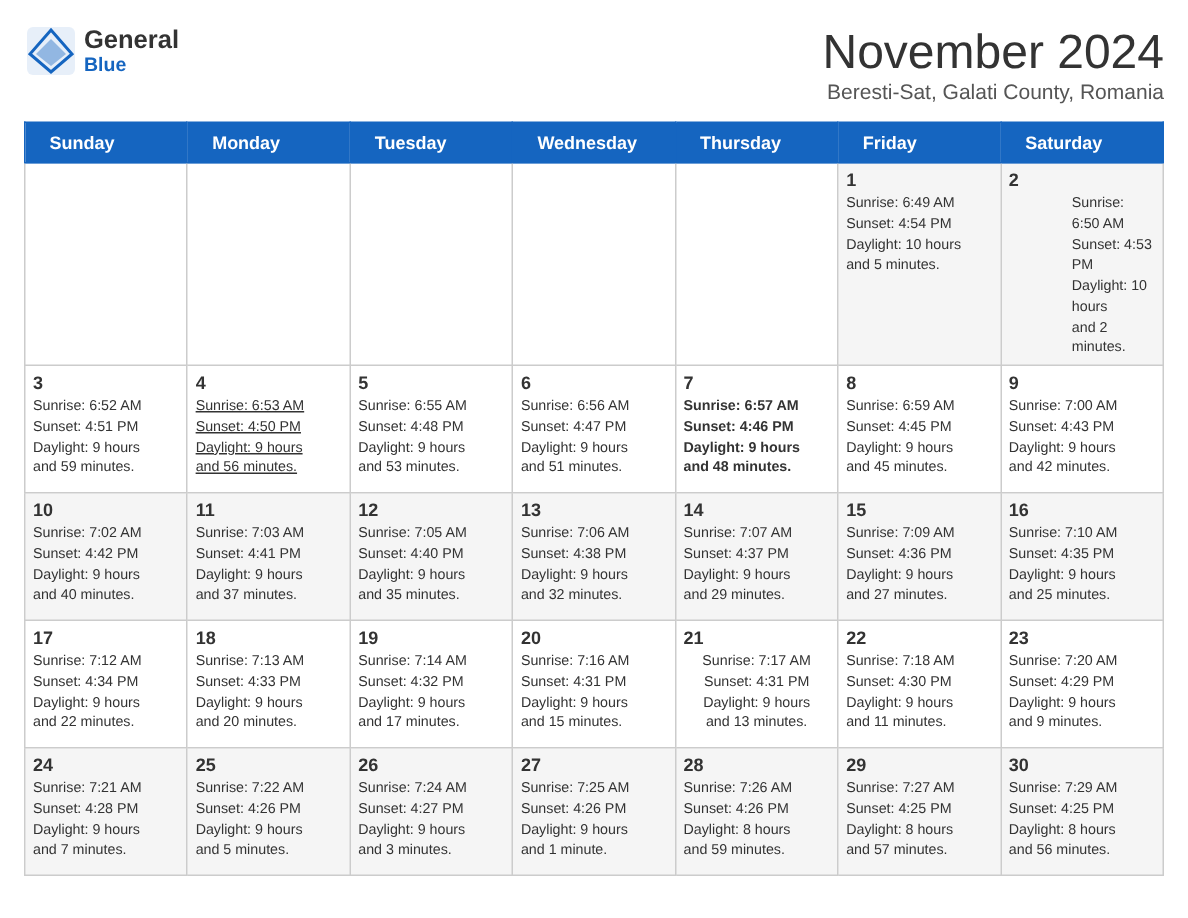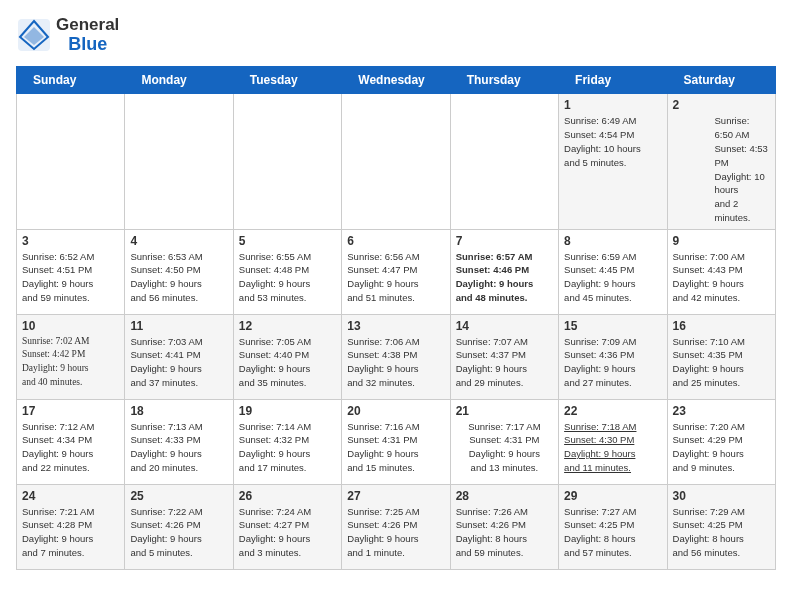--- a/index.html
+++ b/index.html
@@ -86,22 +86,26 @@
 
 <div class="header-area">
   <div class="logo-wrapper">
     <svg width="36" height="36" viewBox="0 0 36 36">
       <rect x="2" y="2" width="32" height="32" rx="4" fill="#1565c0" opacity="0.1"></rect>
       <polygon points="18,4 32,20 18,32 4,20" fill="none" stroke="#1565c0" stroke-width="2"></polygon>
       <polygon points="18,10 28,20 18,28 8,20" fill="#1565c0" opacity="0.4"></polygon>
     </svg>
     <div class="logo-text-wrapper">
       <span style="font-size:17px;font-weight:bold;color:#333;line-height:1.1;">General</span>
-      <span style="font-size:18px;font-weight:bold;color:#1565c0;line-height:1.1;text-align:center;">Blue</span>
+      <span style="font-size:13px;font-weight:bold;color:#1565c0;line-height:1.1;">Blue</span>
     </div>
+  </div>
+  <div class="title-area">
+    <div class="month-title">November 2024</div>
+    <div class="location-subtitle">Beresti-Sat, Galati County, Romania</div>
   </div>
 </div>
 
 <table class="calendar-table">
   <thead>
     <tr id="header-row">
         <th>Sunday</th>
         <th>Monday</th>
         <th>Tuesday</th>
         <th>Wednesday</th>
@@ -135,21 +139,21 @@
       <tr>
         <td>
           <span class="day-number">3</span>
           <div class="day-info" style="white-space: pre-line;">Sunrise: 6:52 AM
 Sunset: 4:51 PM
 Daylight: 9 hours
 and 59 minutes.</div>
         </td>
         <td>
           <span class="day-number">4</span>
-          <div class="day-info" style="white-space: pre-line;">Sunrise: 6:53 AM
+          <div class="day-info" style="white-space: pre-line; text-decoration: underline;">Sunrise: 6:53 AM
 Sunset: 4:50 PM
 Daylight: 9 hours
 and 56 minutes.</div>
         </td>
         <td>
           <span class="day-number">5</span>
           <div class="day-info" style="white-space: pre-line;">Sunrise: 6:55 AM
 Sunset: 4:48 PM
 Daylight: 9 hours
 and 53 minutes.</div>
@@ -179,21 +183,21 @@
           <span class="day-number">9</span>
           <div class="day-info" style="white-space: pre-line;">Sunrise: 7:00 AM
 Sunset: 4:43 PM
 Daylight: 9 hours
 and 42 minutes.</div>
         </td>
       </tr>
       <tr>
         <td>
           <span class="day-number">10</span>
-          <div class="day-info" style="white-space: pre-line; font-family: Liberation Serif, serif;">Sunrise: 7:02 AM
+          <div class="day-info" style="white-space: pre-line;">Sunrise: 7:02 AM
 Sunset: 4:42 PM
 Daylight: 9 hours
 and 40 minutes.</div>
         </td>
         <td>
           <span class="day-number">11</span>
           <div class="day-info" style="white-space: pre-line;">Sunrise: 7:03 AM
 Sunset: 4:41 PM
 Daylight: 9 hours
 and 37 minutes.</div>
@@ -265,21 +269,21 @@
         </td>
         <td>
           <span class="day-number">21</span>
           <div class="day-info" style="white-space: pre-line; text-align: center;">Sunrise: 7:17 AM
 Sunset: 4:31 PM
 Daylight: 9 hours
 and 13 minutes.</div>
         </td>
         <td>
           <span class="day-number">22</span>
-          <div class="day-info" style="white-space: pre-line; text-decoration: underline;">Sunrise: 7:18 AM
+          <div class="day-info" style="white-space: pre-line;">Sunrise: 7:18 AM
 Sunset: 4:30 PM
 Daylight: 9 hours
 and 11 minutes.</div>
         </td>
         <td>
           <span class="day-number">23</span>
           <div class="day-info" style="white-space: pre-line;">Sunrise: 7:20 AM
 Sunset: 4:29 PM
 Daylight: 9 hours
 and 9 minutes.</div>

